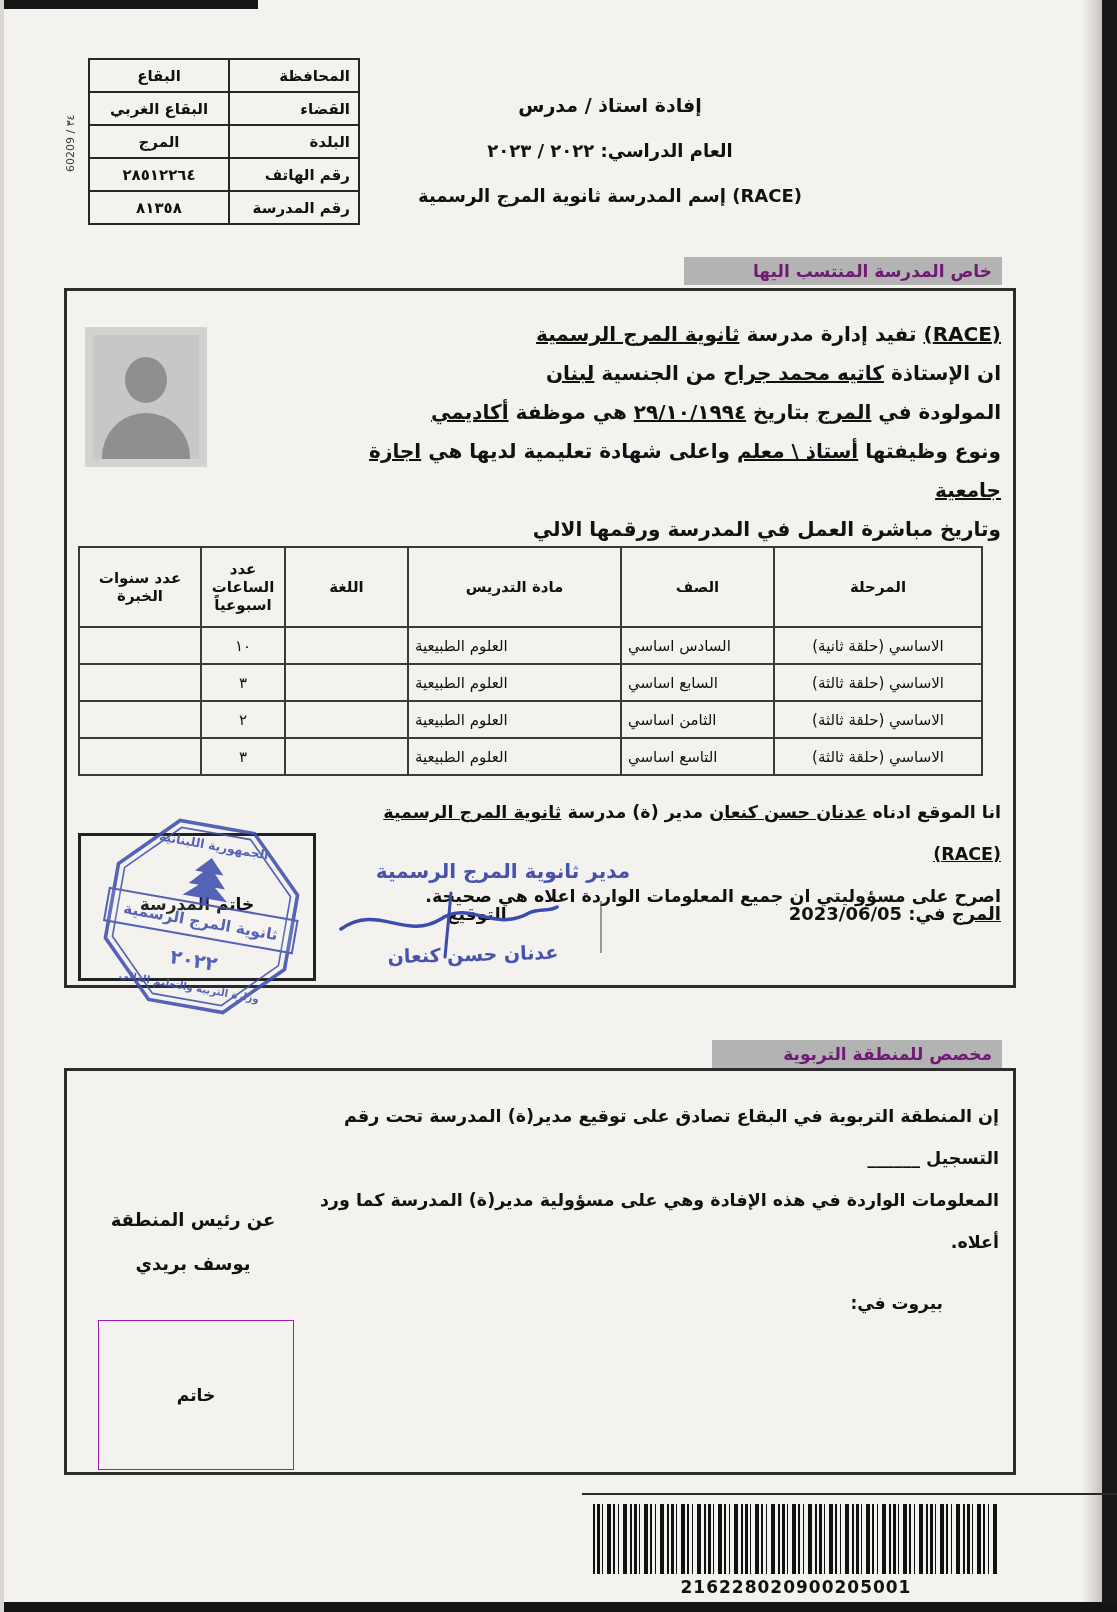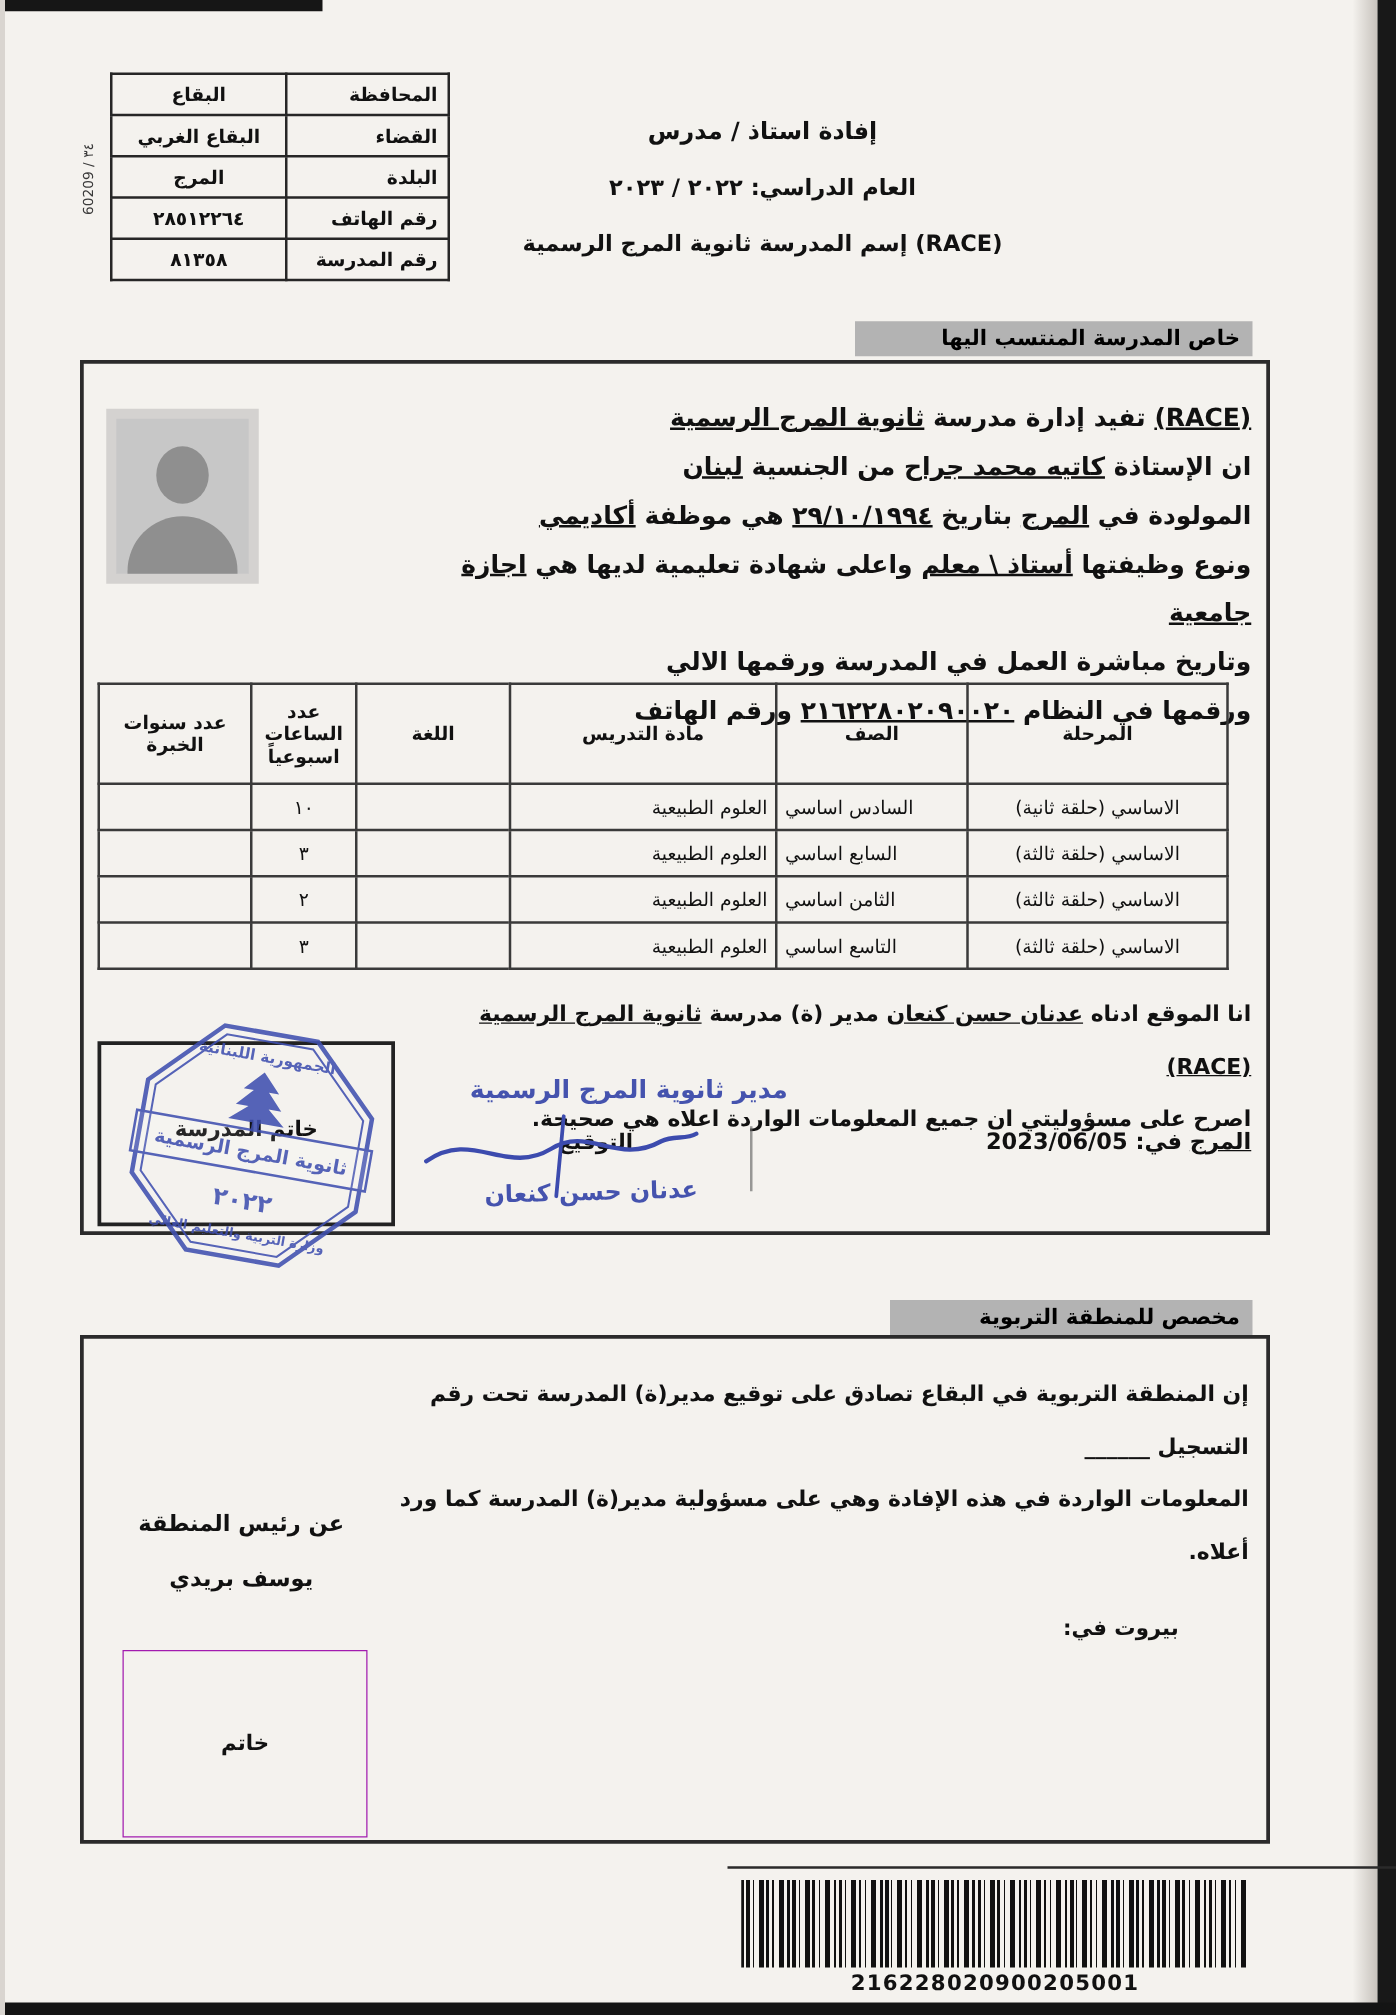--- a/index.html
+++ b/index.html
@@ -26,21 +26,21 @@
   .info-table td.lbl { width:112px; text-align:right;border-radius:10px; }
   .info-table td.val { width:122px; text-align:center; }
 
   
   .header-block { position:absolute; left:350px; top:94px; width:520px; text-align:center; font-weight:bold; }
   .header-title  { font-size:19px; margin-bottom:24px; }
   .header-year   { font-size:18px; margin-bottom:24px; }
   .header-school { font-size:18px; }
 
   
-  .section-bar { position:absolute; height:28px; background:#b3b3b3; color:#000000;
+  .section-bar { position:absolute; height:28px; background:#b3b3b3; color:#701a75;
                  font-weight:bold; font-size:17px; line-height:28px; padding:0 10px; box-sizing:border-box; text-align:right; }
   .bar1 { left:684px; top:257px; width:318px; }
   .bar2 { left:712px; top:1040px; width:290px; }
 
   
   .main-box     { position:absolute; left:64px; top:288px;  width:952px; height:700px; border:3px solid #2b2b2b; box-sizing:border-box; }
   .district-box { position:absolute; left:64px; top:1068px; width:952px; height:407px; border:3px solid #2b2b2b; box-sizing:border-box; }
 
   
   .photo { position:absolute; left:18px; top:36px; width:122px; height:140px; background:#d4d2d0; }
@@ -53,21 +53,21 @@
            font-size:20px; font-weight:bold; line-height:39px; }
   .emph { text-decoration:underline; }
 
   
   .sched-table { position:absolute; left:11px; top:255px; border-collapse:collapse; font-size:15px; }
   .sched-table th, .sched-table td { border:2px solid #3a3a3a; }
   .sched-table th { font-weight:bold; height:74px; padding:2px 4px; }
   .sched-table td { height:35px; padding:0 6px; }
   .c-stage {width:198px;} .c-cls {width:143px;} .c-subj {width:203px;}
   .c-lang {width:113px;} .c-hours {width:74px;} .c-exp {width:112px;}
-  td.stage { text-align:center; } td.cls { text-align:left; } td.subj { text-align:right;margin-left:29px; }
+  td.stage { text-align:center; } td.cls { text-align:left; } td.subj { text-align:left;margin-left:29px; }
   td.hours { text-align:center; } td.lang, td.exp { text-align:center; }
 
   
   .decl { position:absolute; right:12px; top:500px; width:650px; text-align:right;
           font-size:17.5px; font-weight:bold; line-height:42px; }
 
   
   .stamp-box { position:absolute; left:11px; top:542px; width:238px; height:148px; border:3px solid #222; box-sizing:border-box; }
   .stamp-box-label { position:absolute; width:100%; top:58px; text-align:center; font-weight:bold; font-size:17px; }
   .school-stamp { position:absolute; left:18px; top:-22px; width:205px; height:205px;
@@ -181,25 +181,20 @@
         <span>هي موظفة</span>
         <span class="emph">أكاديمي</span>
       </div>
       <div>
         <span>ونوع وظيفتها</span>
         <span class="emph">أستاذ \ معلم</span>
         <span>واعلى شهادة تعليمية لديها هي</span>
         <span class="emph">اجازة جامعية</span>
       </div>
       <div>وتاريخ مباشرة العمل في المدرسة ورقمها الالي</div>
-      <div>
-        <span>ورقمها في النظام</span>
-        <span class="emph">٢١٦٢٢٨٠٢٠٩٠٠٢٠</span>
-        <span>ورقم الهاتف</span>
-      </div>
     </div>
 
     <table class="sched-table">
       <tbody>
           <tr>
         <th class="c-stage">المرحلة</th>
         <th class="c-cls">الصف</th>
         <th class="c-subj">مادة التدريس</th>
         <th class="c-lang">اللغة</th>
         <th class="c-hours">عدد الساعات اسبوعياً</th>

